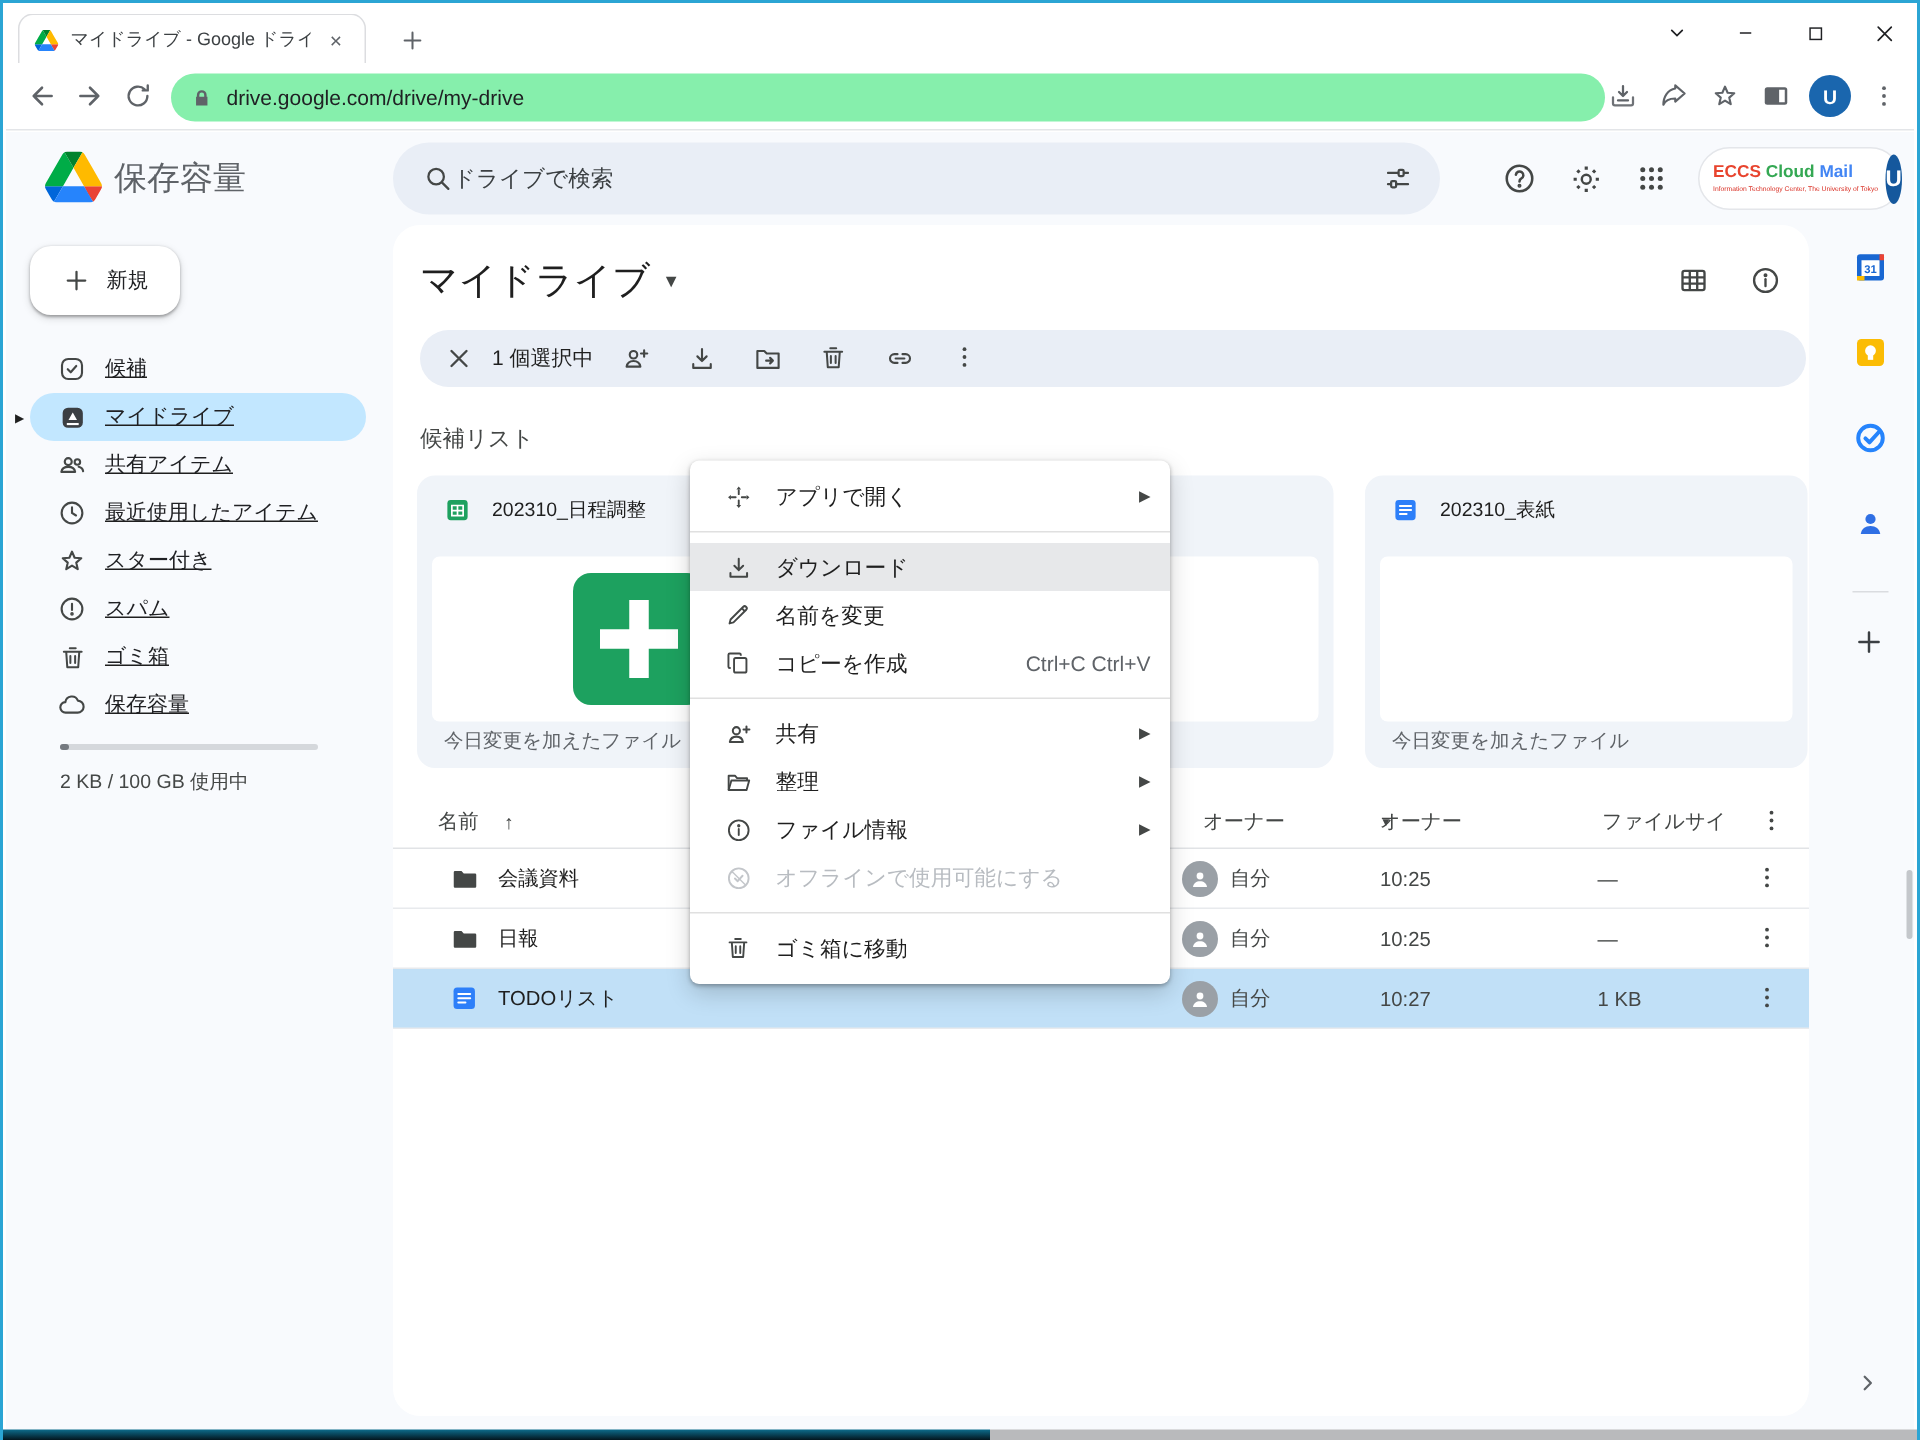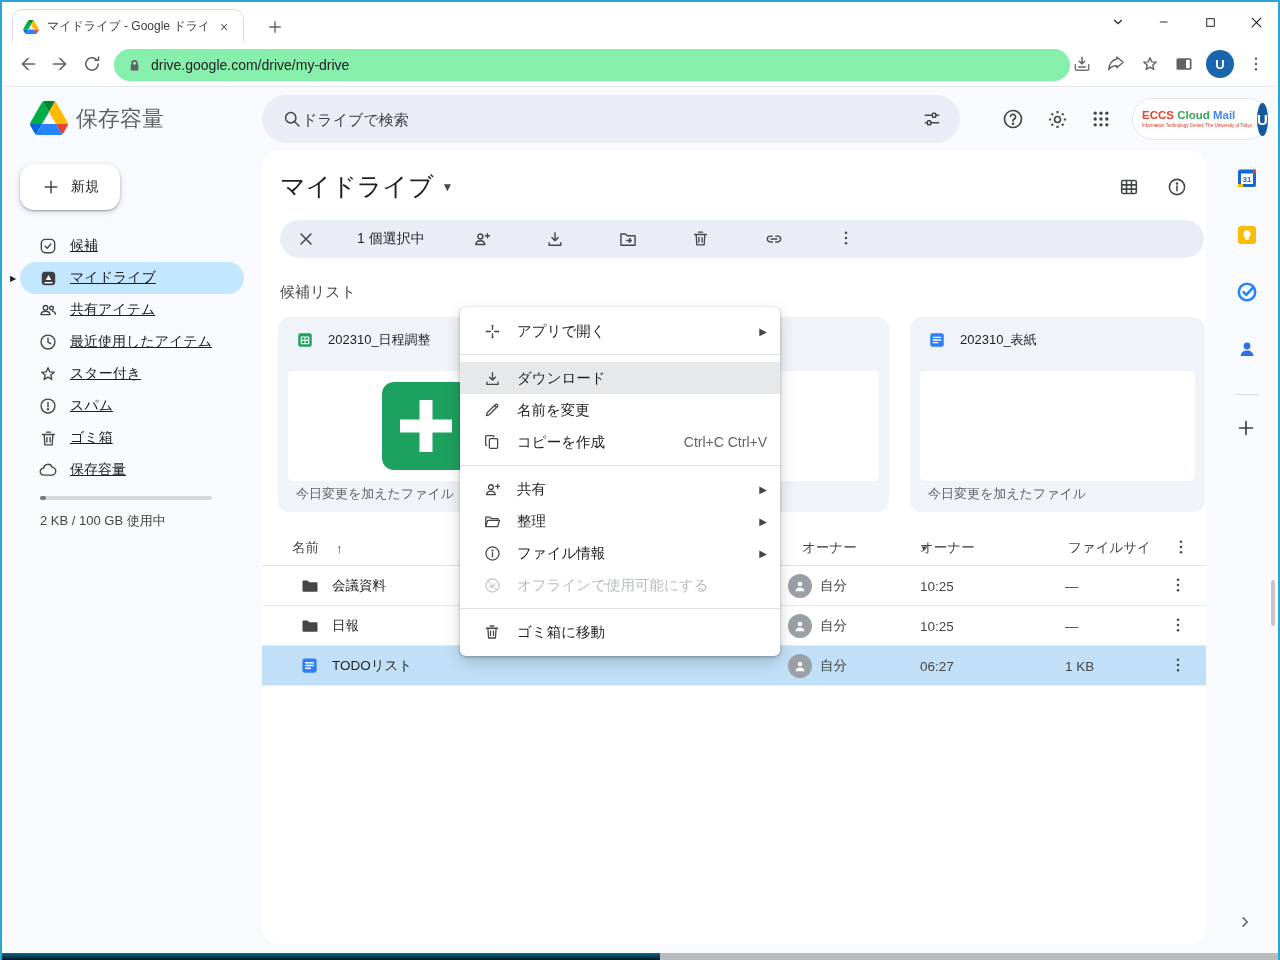--- a/index.html
+++ b/index.html
@@ -63,21 +63,21 @@
   #companion .divider { width:24px; height:1px; background:#dadce0; margin-bottom:22px; }
   #panel-chevron { position:absolute; right:22px; bottom:22px; width:18px; height:18px; color:#5f6368; }
   #mini-scroll { position:absolute; right:1px; top:492px; width:4px; height:46px; background:#c4c7cb; border-radius:2px; }
 
   
   #main { position:absolute; left:258px; top:62px; width:944px; height:794px; background:#fff; border-radius:18px; }
   #page-title-row { position:absolute; left:18px; top:20px; display:flex; align-items:center; gap:8px; }
   #page-title { font-size:25px; color:#1f1f1f; }
   #title-caret { font-size:12px; color:#444746; }
   .view-ic { position:absolute; top:26px; width:24px; height:24px; color:#444746; }
-  #sel-bar { position:absolute; left:18px; top:70px; width:924px; height:38px; border-radius:19px; background:#e9eef6; display:flex; align-items:center; padding:0 16px; color:#444746;gap:29px; }
+  #sel-bar { position:absolute; left:18px; top:70px; width:924px; height:38px; border-radius:19px; background:#e9eef6; display:flex; align-items:center; padding:0 16px; color:#444746; }
   #sel-bar .x { width:20px; height:20px; color:#444746; }
   #sel-count { font-size:14px; color:#1f1f1f; margin:0 18px 0 12px; }
   #sel-bar .act { width:20px; height:20px; margin-right:24px; }
   #suggest-heading { position:absolute; left:18px; top:133px; font-size:15px; color:#444746; }
 
   .card { position:absolute; top:167px; width:295px; height:195px; background:#f0f4f9; border-radius:12px; }
   .card-head { display:flex; align-items:center; gap:14px; padding:14px 16px 0 18px; font-size:13px; color:#1f1f1f; font-weight:500; }
   .card-thumb { position:absolute; left:10px; right:10px; top:54px; height:110px; background:#fff; border-radius:5px; display:flex; align-items:center; justify-content:center; }
   .card-foot { position:absolute; left:18px; bottom:9px; font-size:13px; color:#5f6368; }
   .sheets-big { width:88px; height:88px; border-radius:12px; background:#1da15f; position:relative; }
@@ -602,21 +602,21 @@
               </svg>
           </span>
           <span class="r-name">TODOリスト</span>
           <span class="r-avatar">
             <svg width="16" height="16" viewBox="0 0 24 24" fill="#fff">
                 <circle cx="12" cy="9" r="3.4"></circle>
                 <path d="M5 20c.6-3.8 3.3-5.7 7-5.7s6.4 1.9 7 5.7z"></path>
               </svg>
           </span>
           <span class="r-owner">自分</span>
-          <span class="r-mod">06:27</span>
+          <span class="r-mod">10:27</span>
           <span class="r-size">1 KB</span>
           <span class="r-kebab">
             <svg width="18" height="18" viewBox="0 0 24 24" fill="#444746">
                 <circle cx="12" cy="5" r="1.7"></circle>
                 <circle cx="12" cy="12" r="1.7"></circle>
                 <circle cx="12" cy="19" r="1.7"></circle>
               </svg>
           </span>
         </div>
       </div>

